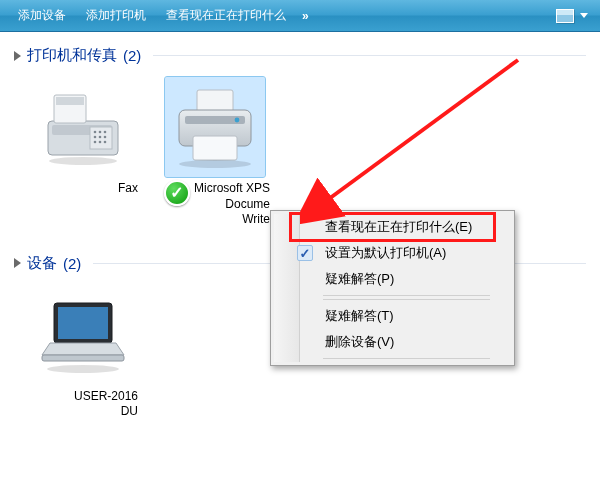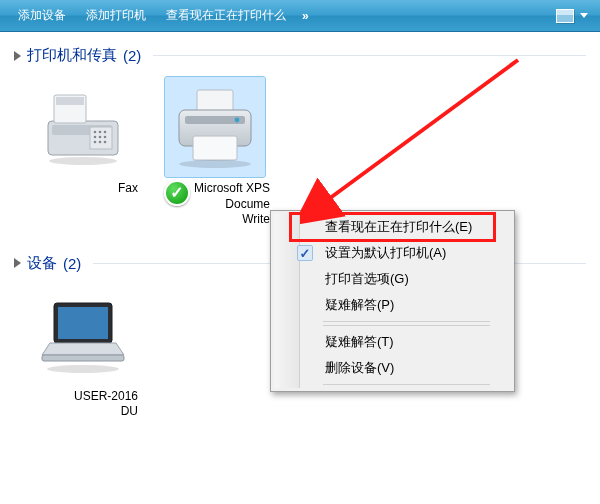--- a/index.html
+++ b/index.html
@@ -281,21 +281,20 @@
 
 </div>
 
 <div class="context-menu">
   <div class="gutter"></div>
   <div class="menu-item highlight">查看现在正在打印什么(E)</div>
   <div class="menu-item">
     <span class="menu-check">✓</span>
     <span>设置为默认打印机(A)</span>
   </div>
-  <div class="menu-item">打印首选项(G)</div>
   <div class="menu-item">疑难解答(P)</div>
   <div class="menu-sep"></div>
   <div class="menu-sep"></div>
   <div class="menu-item">疑难解答(T)</div>
   <div class="menu-item">删除设备(V)</div>
   <div class="menu-sep"></div>
 </div>
 
 <svg class="annot-arrow" viewBox="0 0 230 170">
   <defs>

